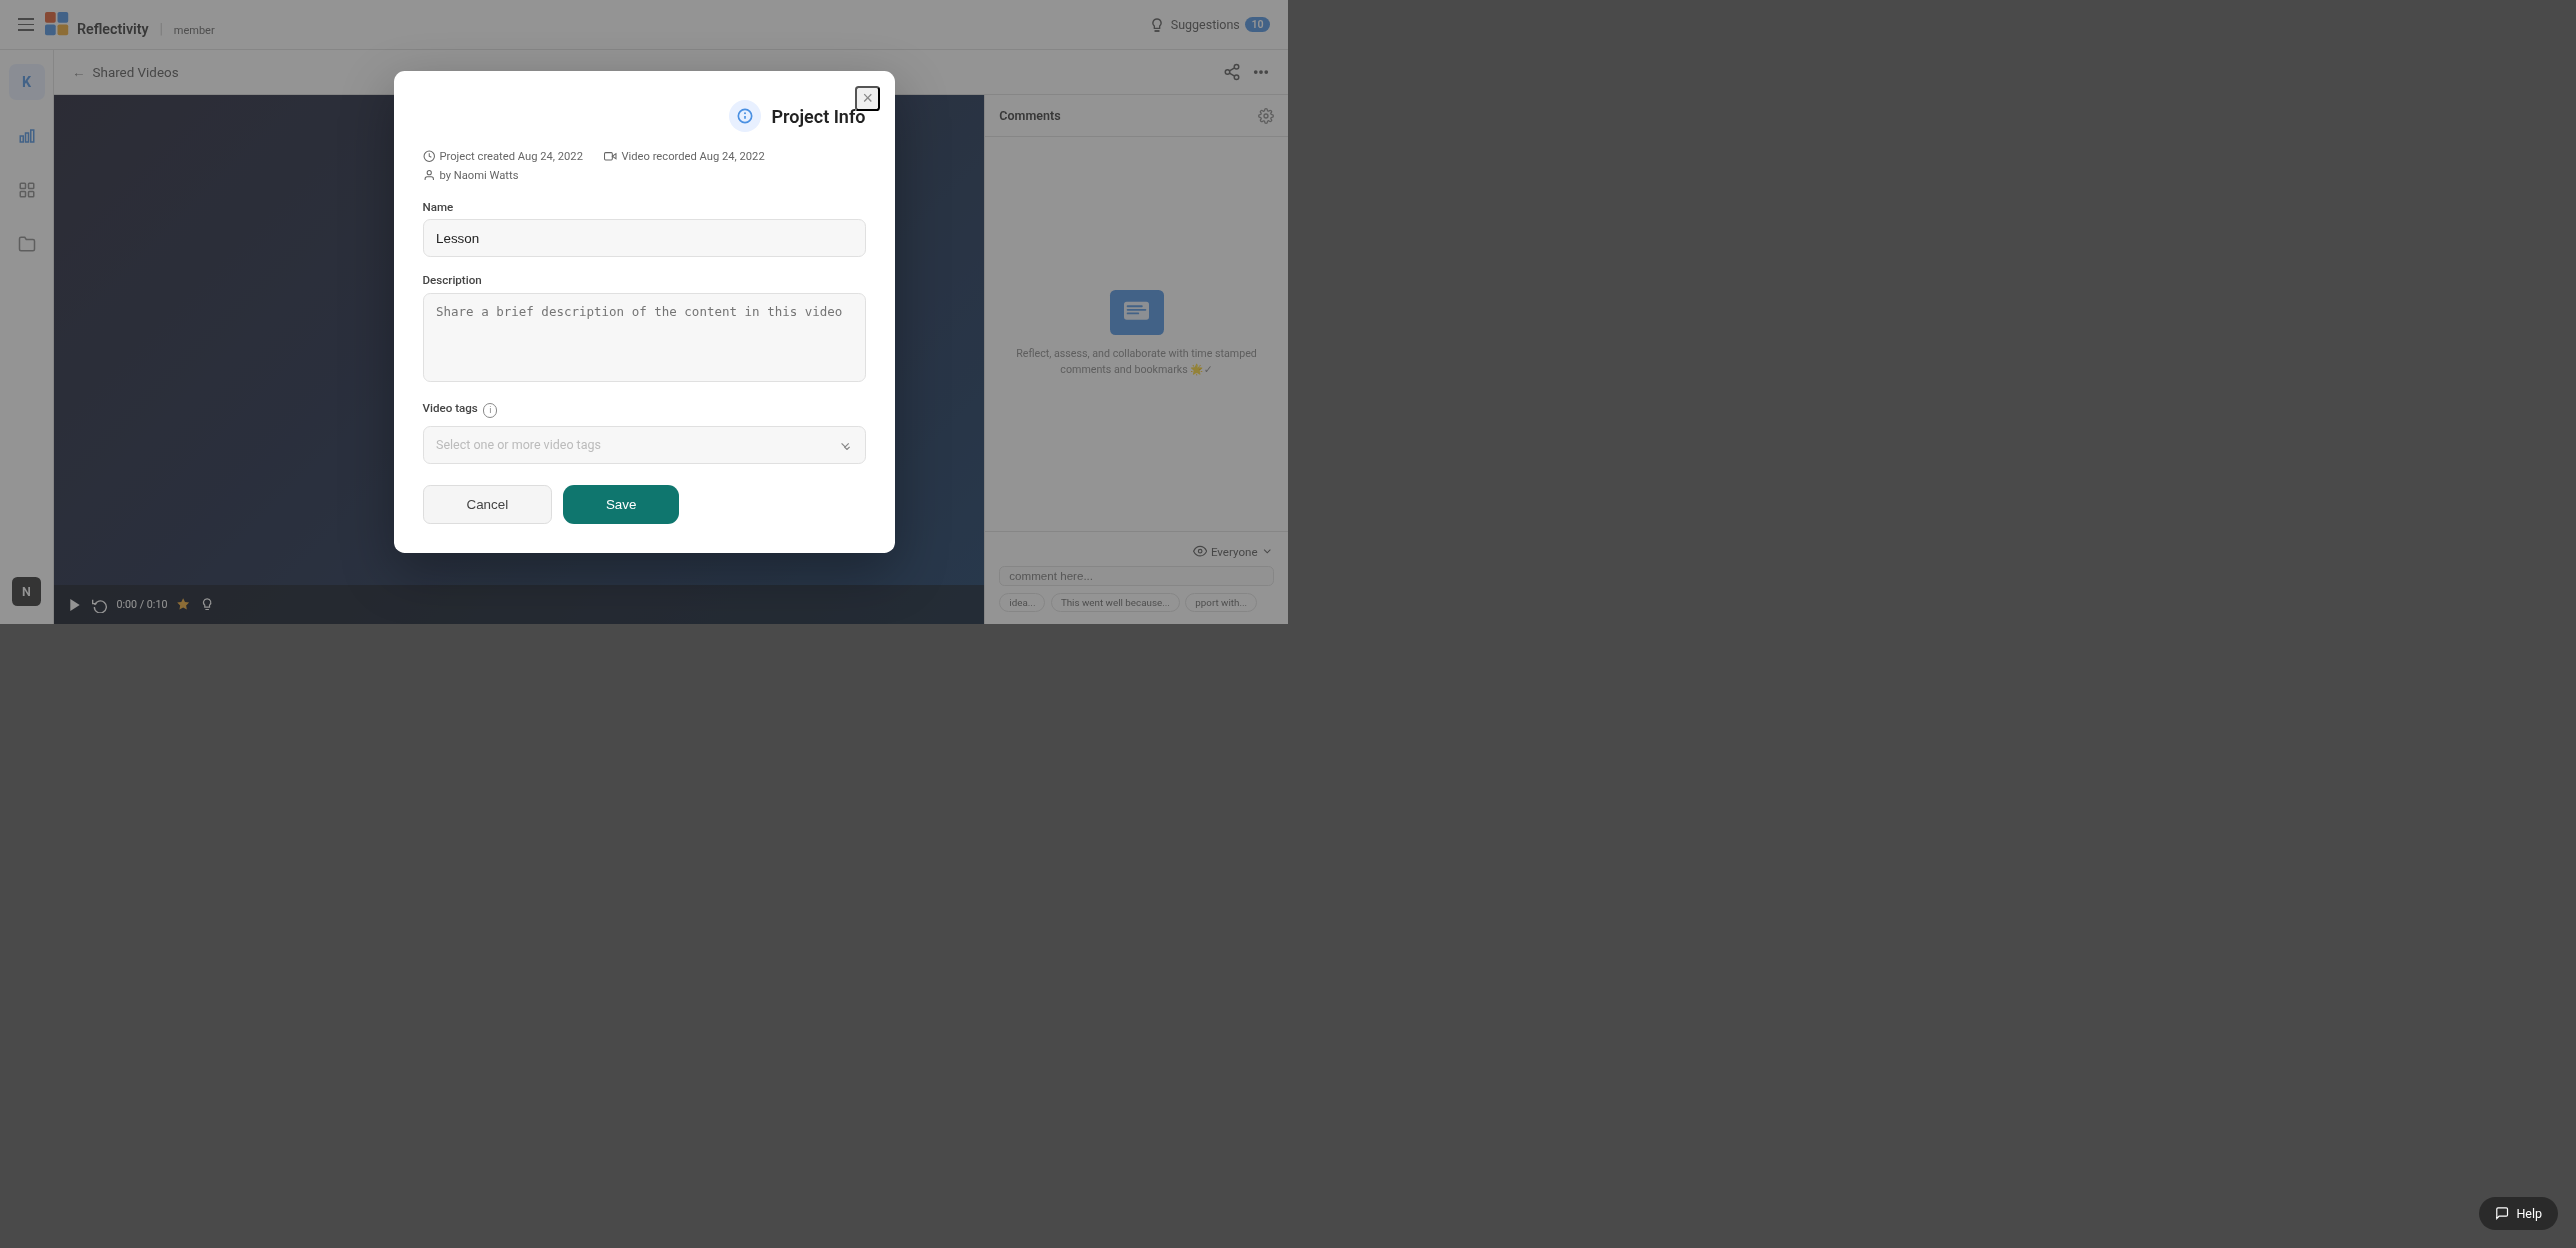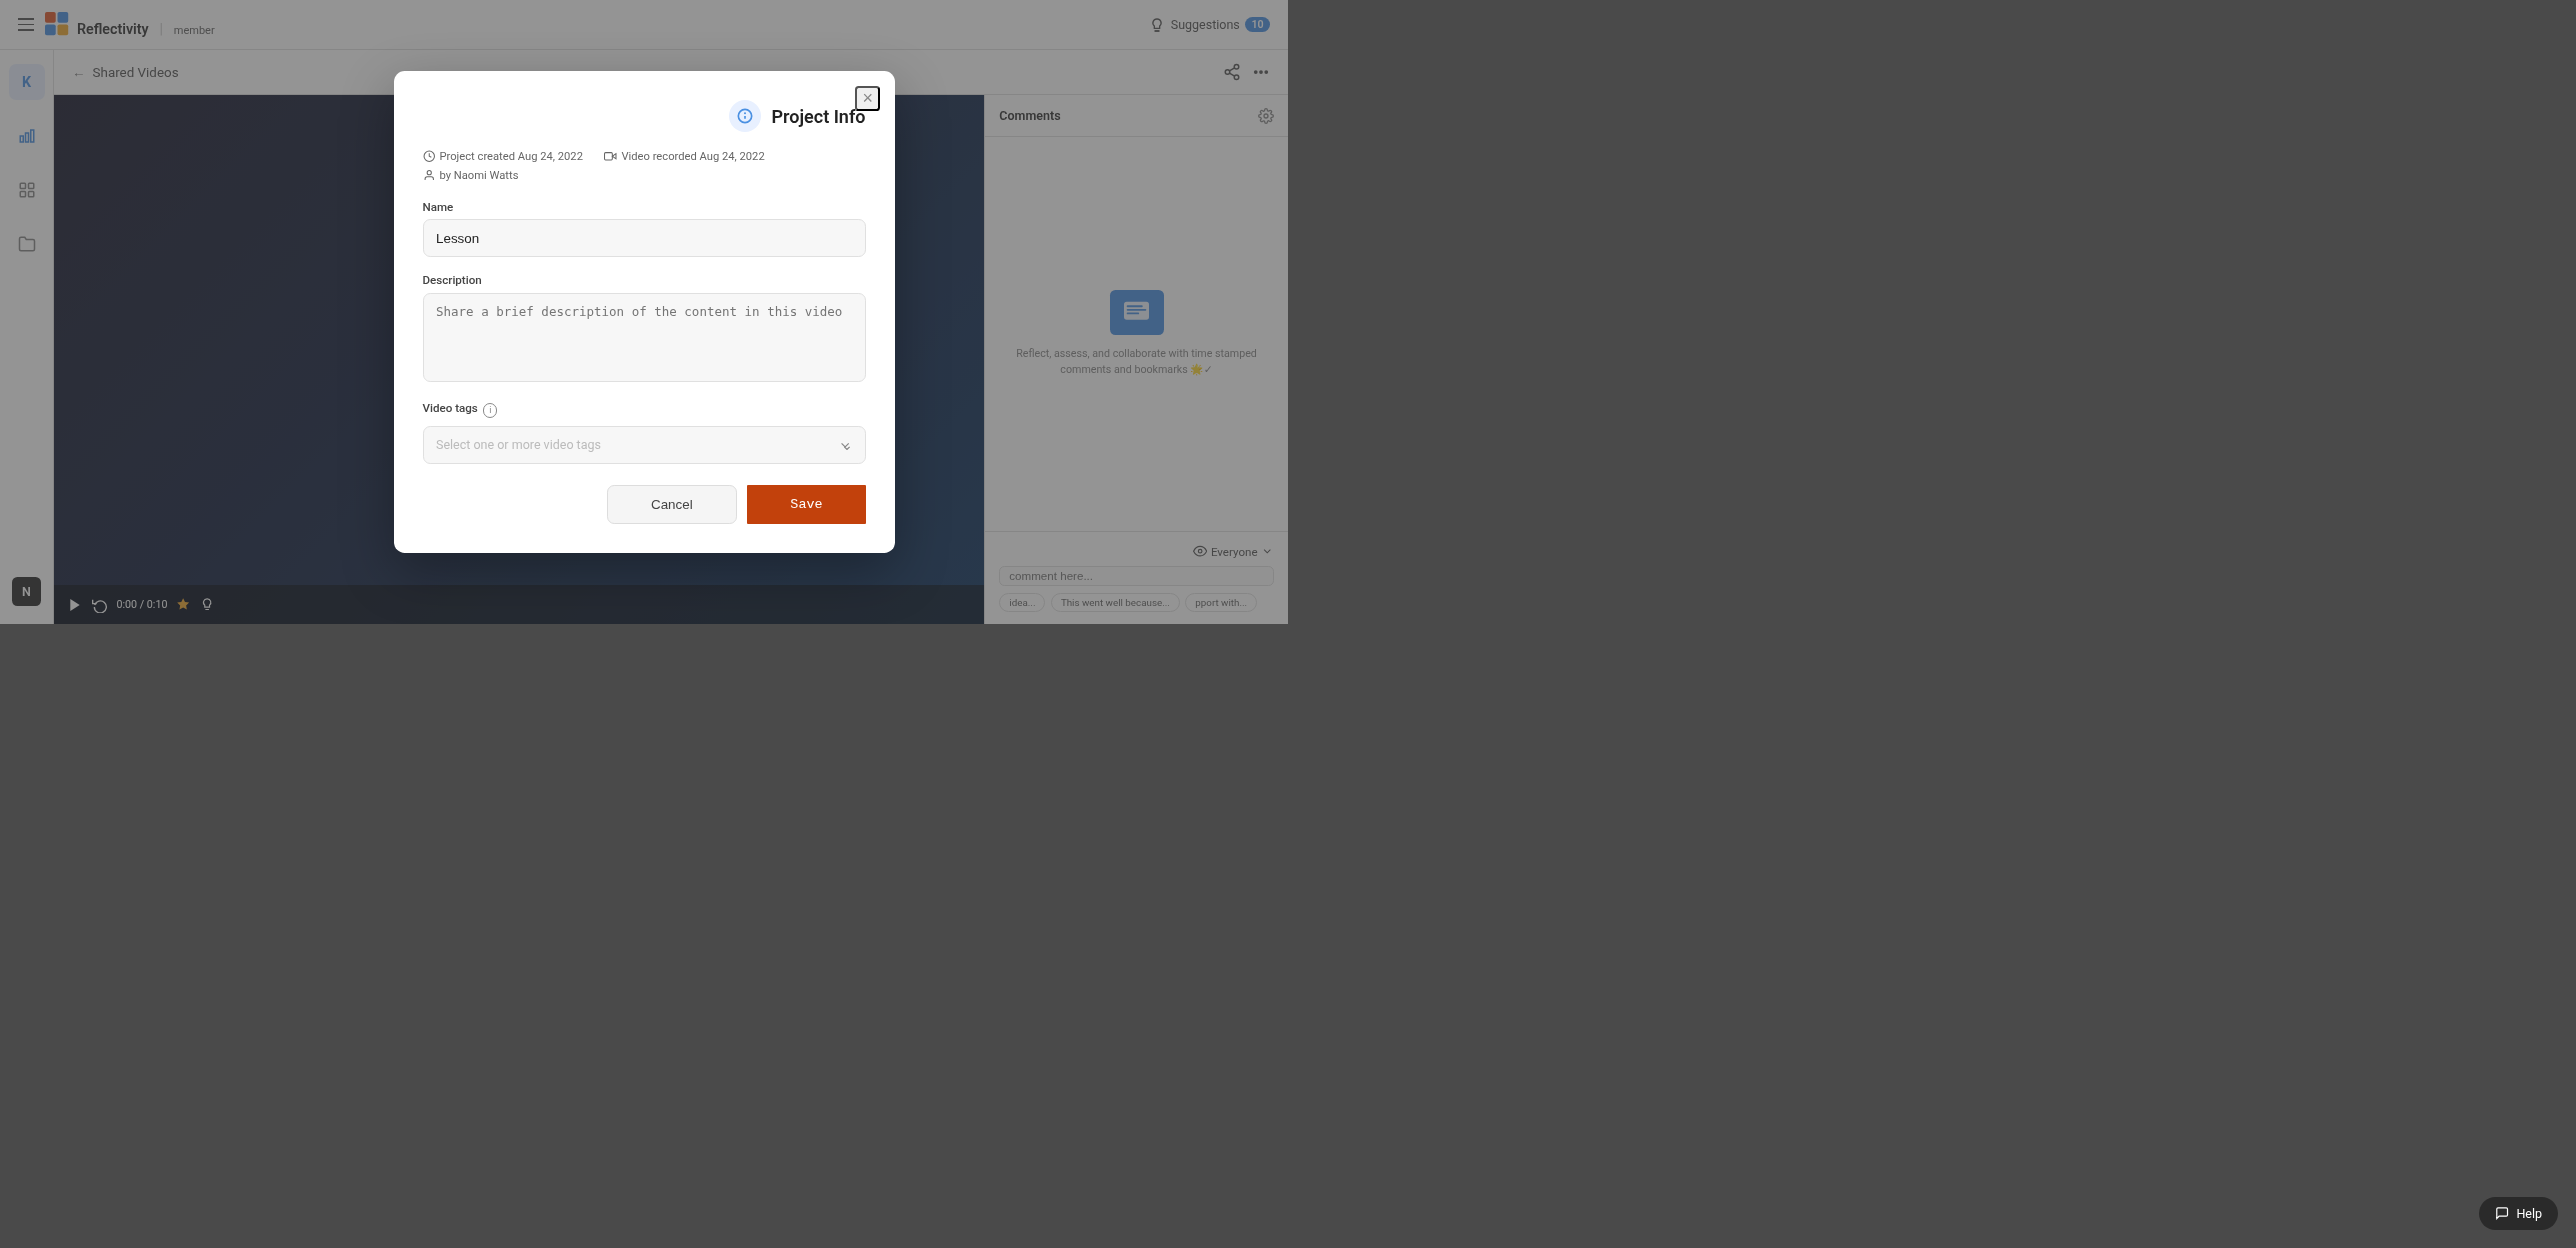--- a/index.html
+++ b/index.html
@@ -435,43 +435,42 @@
       background: #f7f7f7;
       display: flex;
       align-items: center;
       justify-content: space-between;
       cursor: pointer;
     }
 
     .modal-actions {
       display: flex;
       gap: 10.7px;
-      justify-content: flex-end;
+      justify-content: flex-start;
       margin-top: 21.5px;
     }
     .btn-cancel {
       padding: 10.7px 43px;
       border: 0.9px solid #ddd;
       border-radius: 7.2px;
       background: #f5f5f5;
       font-size: 13.4px;
       color: #444;
       cursor: pointer;
       font-weight: 500;
     }
     .btn-save {
       padding: 10.7px 43px;
       border: none;
-      border-radius: 1px;
-      background: #c2410c;
+      border-radius: 11px;
+      background: #0f766e;
       font-size: 13.4px;
       color: #fff;
       cursor: pointer;
       font-weight: 500;
-      font-family: Liberation Mono, monospace;
     }
 
     
     .help-btn {
       position: fixed;
       bottom: 18px;
       right: 18px;
       background: #2a2a2a;
       color: #fff;
       border-radius: 21.5px;

